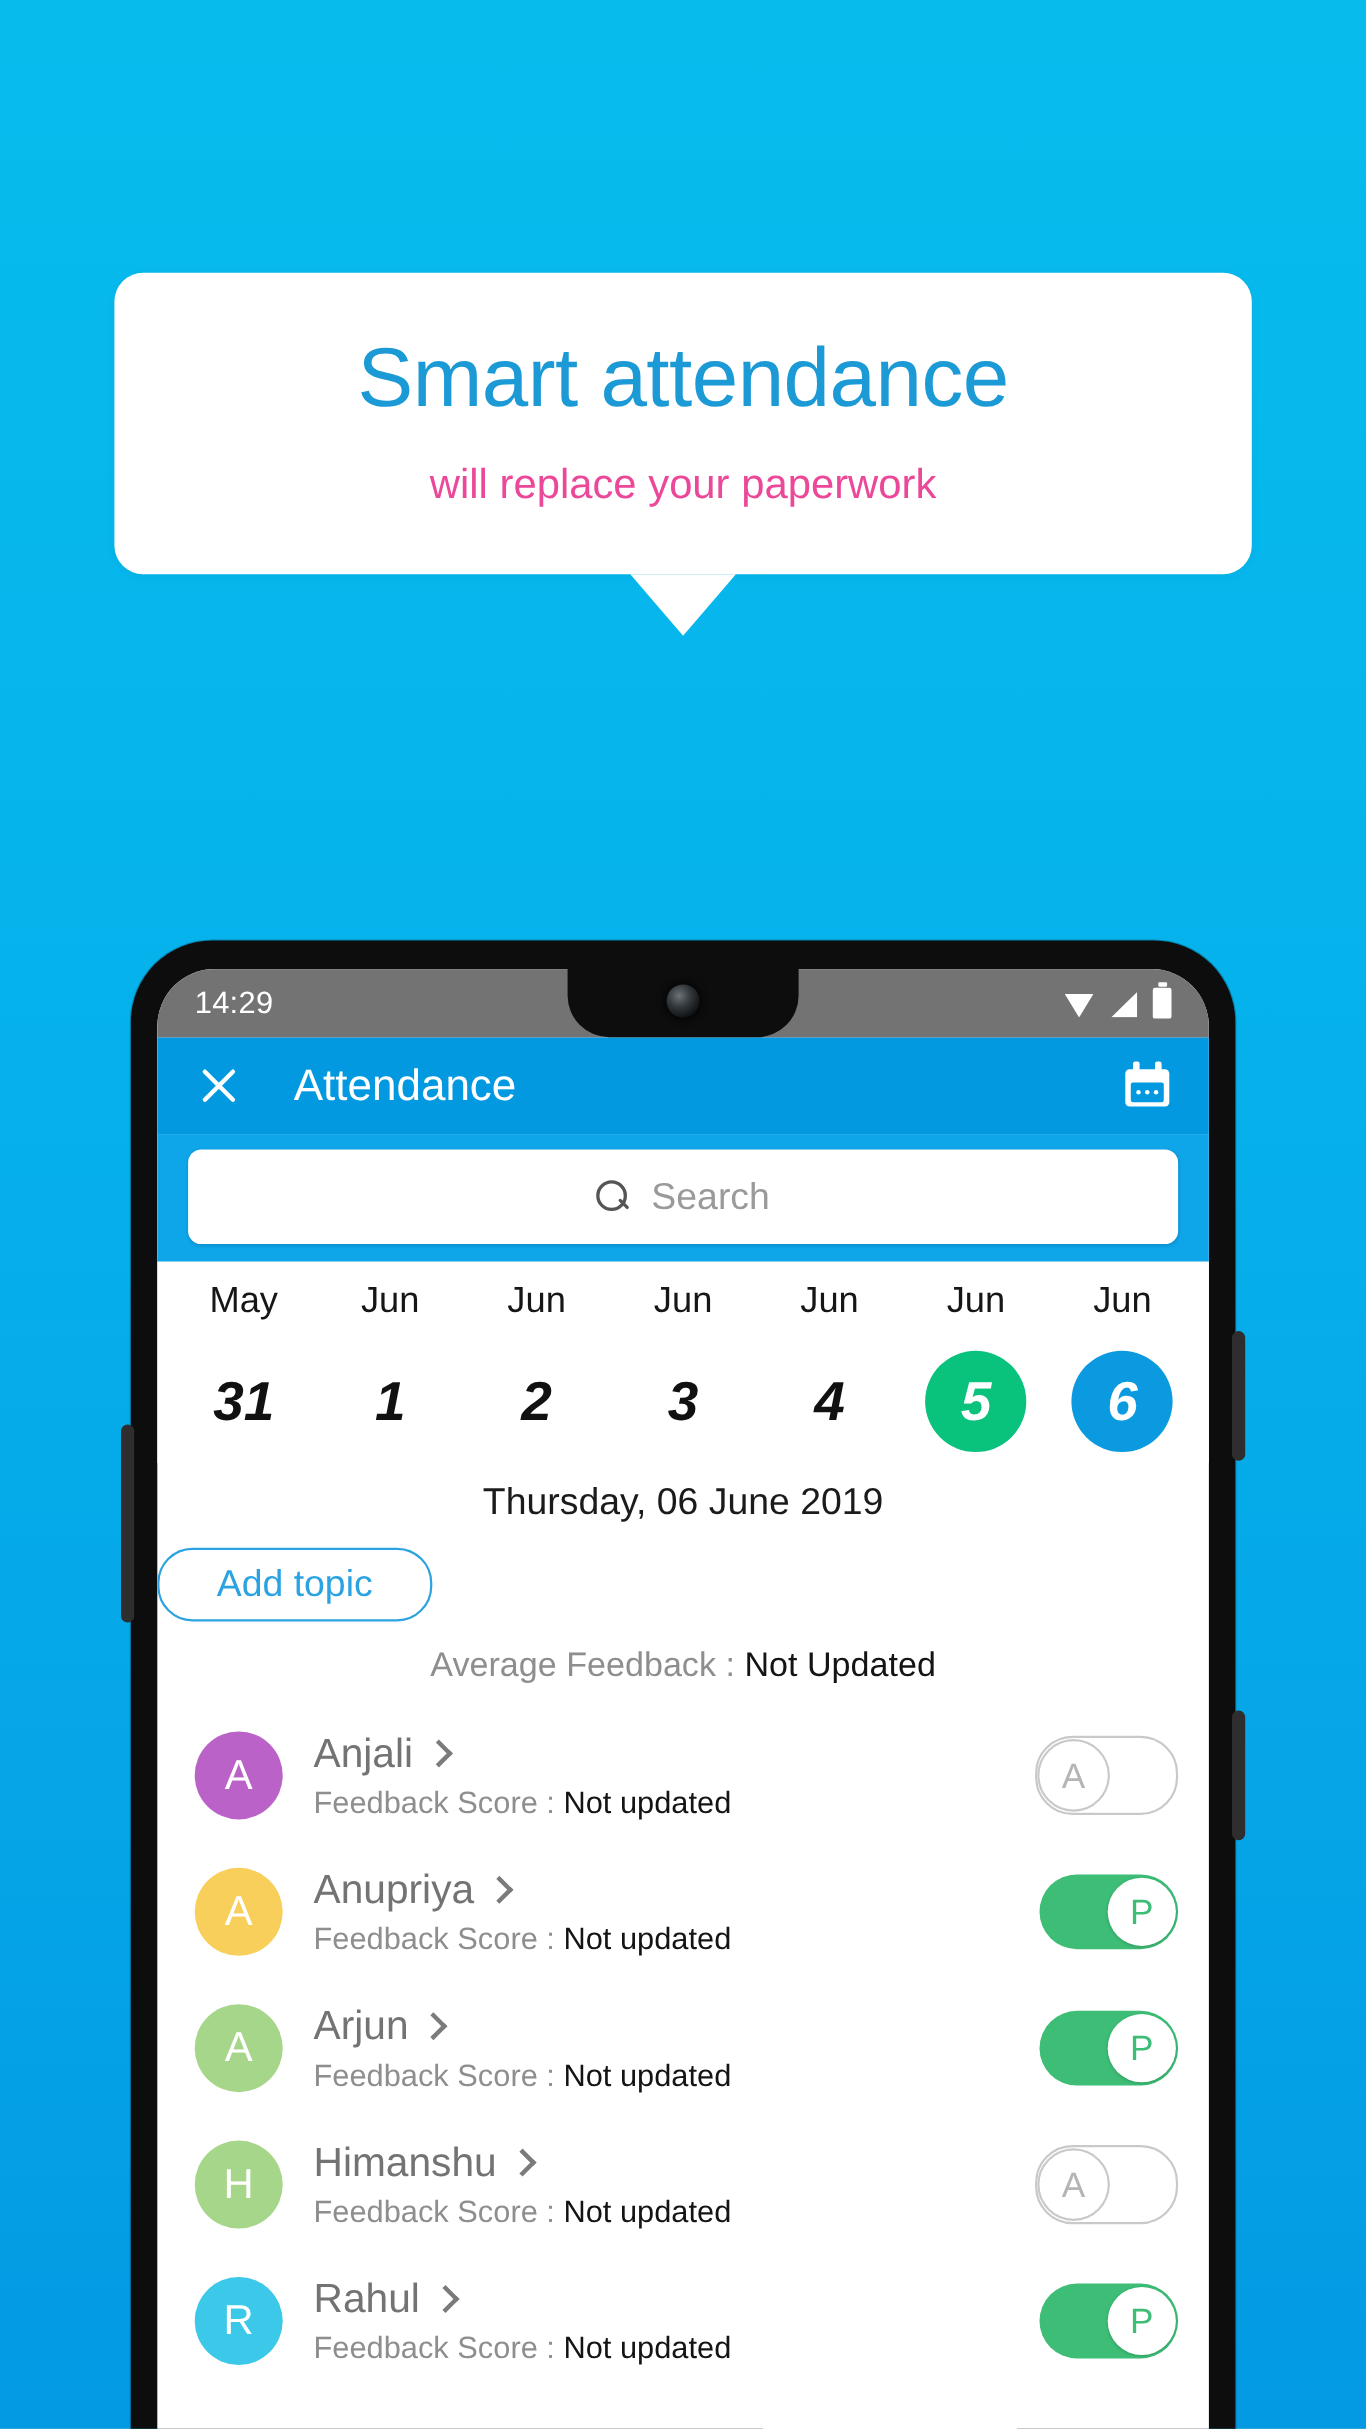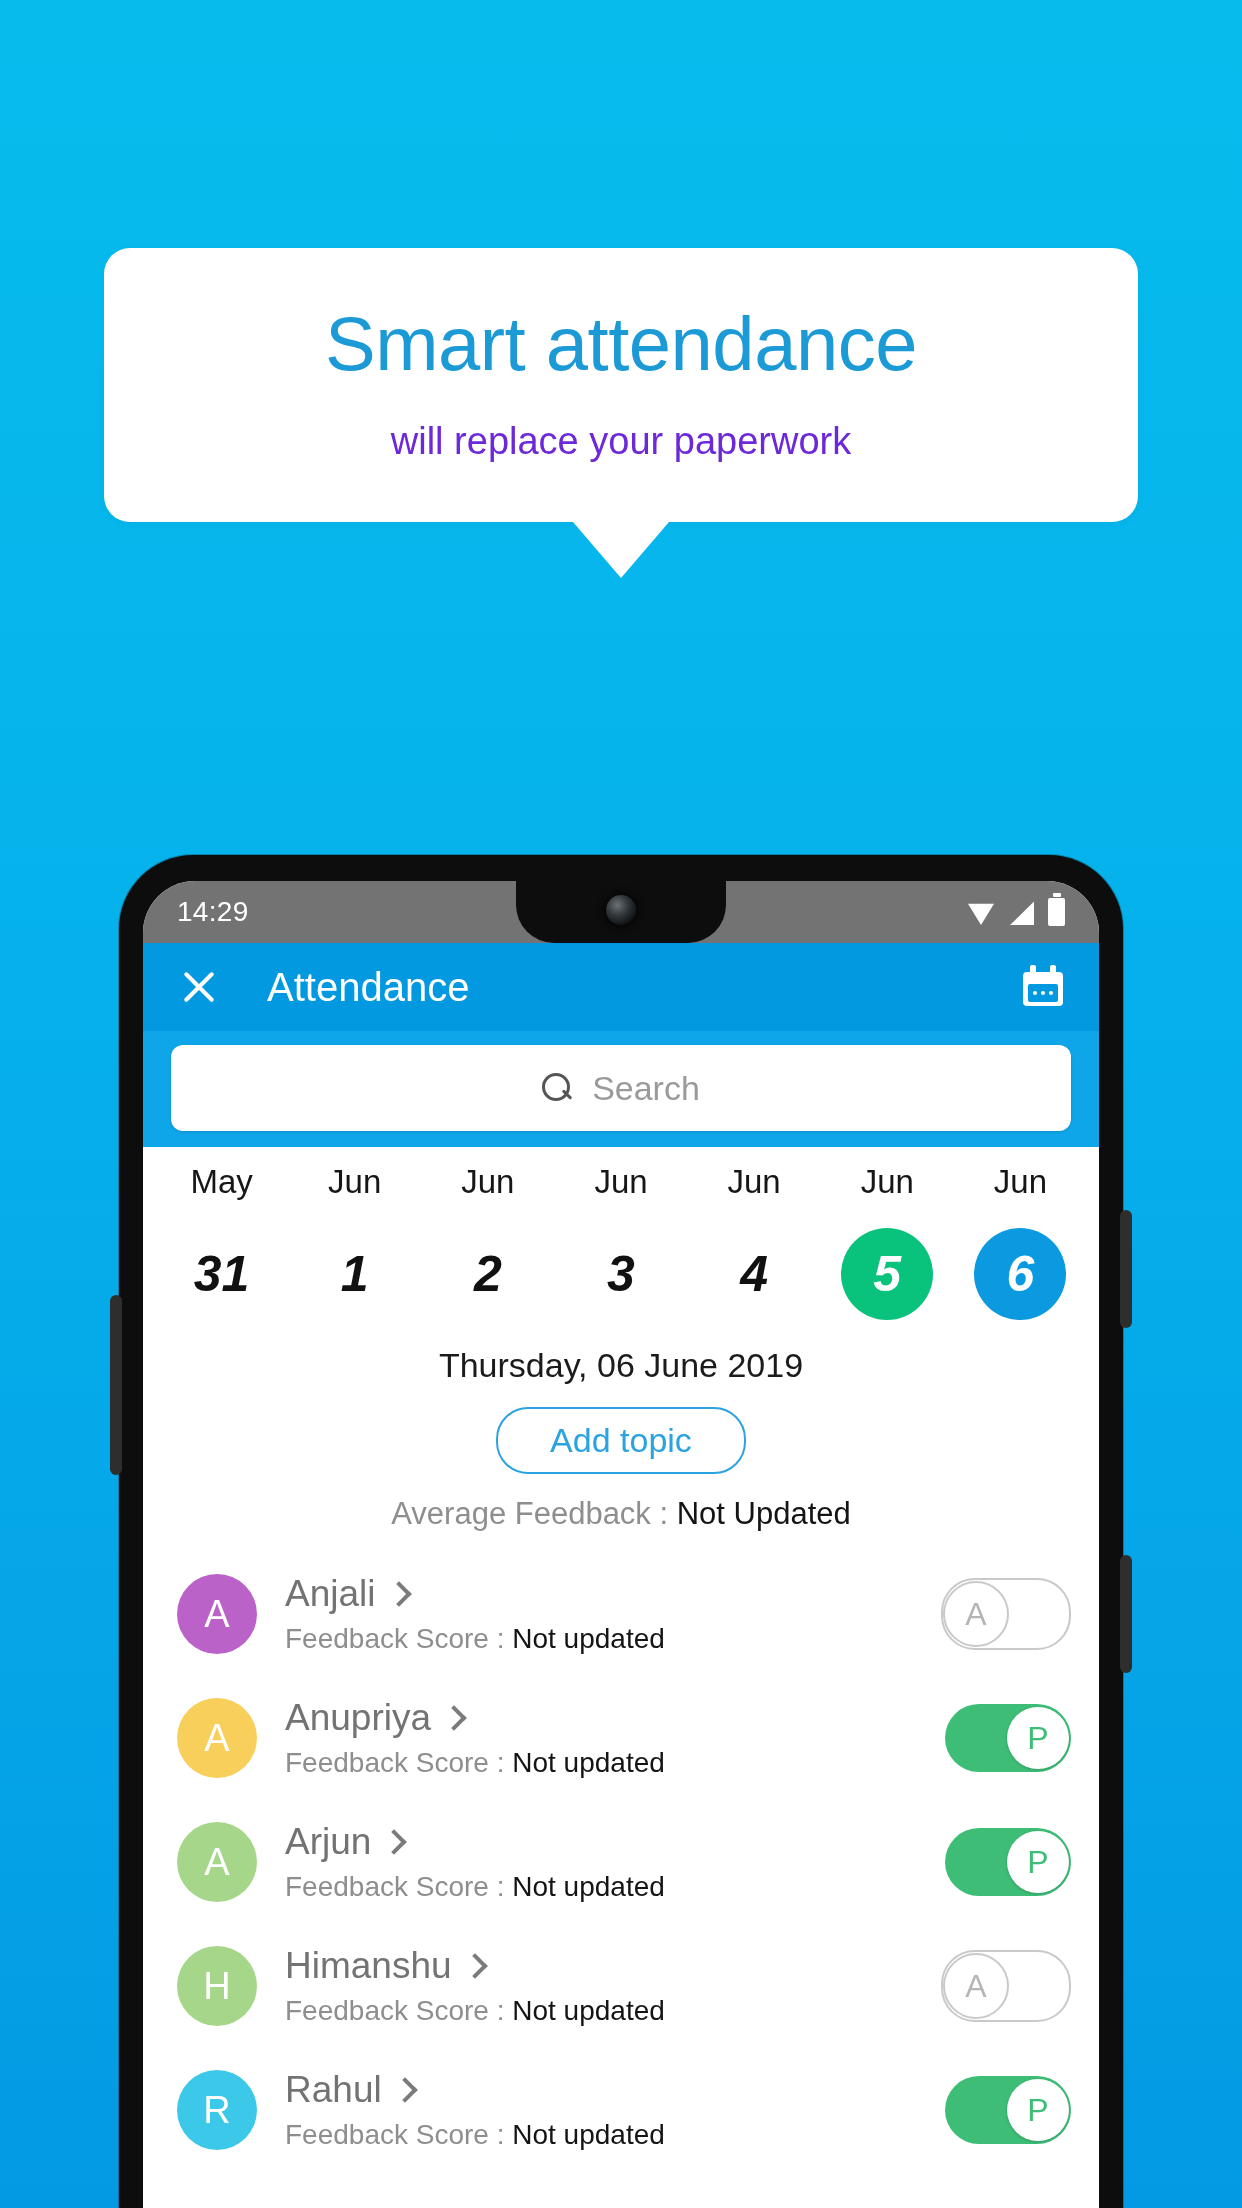--- a/index.html
+++ b/index.html
@@ -14,21 +14,21 @@
   .bubble{
     background:#ffffff;border-radius:26px;
     padding:56px 40px 58px 40px;text-align:center;
     box-shadow:0 2px 10px rgba(0,0,0,.04);
   }
   .bubble-title{
     font-size:76px;line-height:1.06;color:#1c9ad6;font-weight:400;
     letter-spacing:-.5px;margin:0 0 34px 0;white-space:nowrap;
   }
   .bubble-sub{
-    font-size:38px;line-height:1.2;color:#6d28d9;font-weight:400;margin:0;
+    font-size:38px;line-height:1.2;color:#ec4899;font-weight:400;margin:0;
     white-space:nowrap;
   }
   .bubble-tail{
     position:absolute;left:50%;transform:translateX(-50%);
     top:100%;width:0;height:0;
     border-left:48px solid transparent;border-right:48px solid transparent;
     border-top:56px solid #ffffff;
   }
 
   
@@ -139,21 +139,21 @@
     font-size:50px;color:#111;font-weight:700;line-height:1;
     width:92px;height:92px;margin:0 auto;display:flex;align-items:center;justify-content:center;
     border-radius:50%;
     font-style:italic;
   }
   .dnum.sel-green{background:#09c27c;color:#fff;}
   .dnum.sel-blue{background:#0b9ae0;color:#fff;}
 
   
   .dayline{text-align:center;font-size:34px;color:#1b1b1b;margin-top:16px;}
-  .addtopic-wrap{text-align:center;margin-top:22px;}
+  .addtopic-wrap{text-align:left;margin-top:22px;}
   .addtopic{
     display:inline-block;border:2px solid #2ba3e0;color:#2ba3e0;
     border-radius:32px;font-size:34px;padding:12px 52px;background:#fff;cursor:pointer;
   }
   .avgline{text-align:center;margin-top:22px;font-size:31px;}
   .avgline .lbl{color:#8e8e8e;}
   .avgline .val{color:#141414;}
 
   
   .list{margin-top:20px;}

